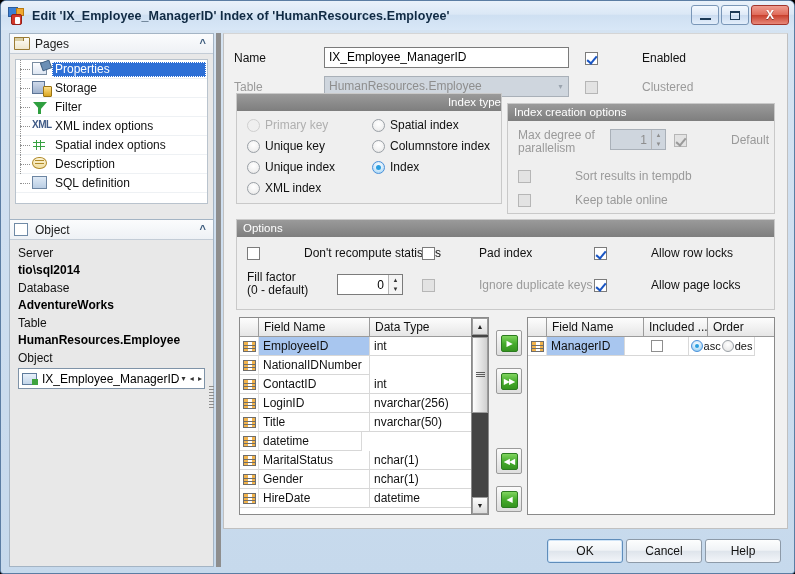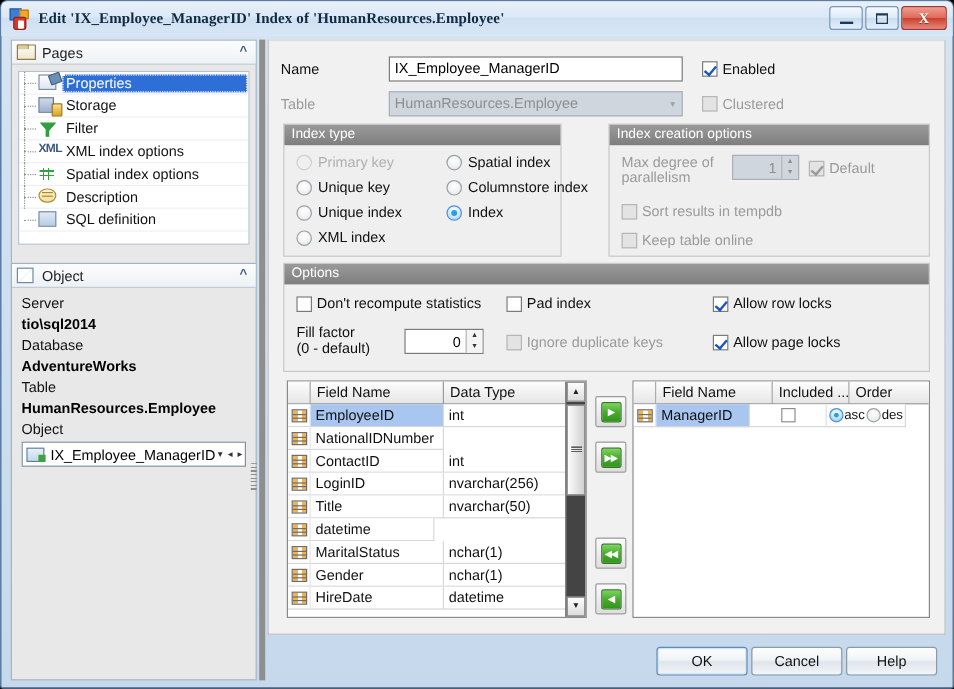--- a/index.html
+++ b/index.html
@@ -18,21 +18,20 @@
     background: linear-gradient(to bottom, #d6e4f2 0%, #cfdff0 40%, #c6d9ec 100%);
     border: 1px solid #5b7da3;
     border-radius: 6px 6px 3px 3px;
   }
   
   .titlebar {
     position: absolute; left:0; top:0; width:793px; height:29px;
     display:flex; align-items:center;
     border-radius: 5px 5px 0 0;
     background: linear-gradient(to bottom, #e9f1fa 0%, #dbe8f6 45%, #cfe0f2 50%, #d8e7f7 100%);
-    font-family: Liberation Serif, serif;
   }
   .app-icon {
     width:18px; height:18px; margin-left:7px; margin-right:6px;
     position: relative; flex: none;
   }
   .app-icon .sq1 { position:absolute; left:0; top:0; width:10px;height:10px; background:#3b7fd4; border:1px solid #2a5c9b;}
   .app-icon .sq2 { position:absolute; left:8px; top:1px; width:8px;height:8px; background:#f0a830; border:1px solid #b97c12;}
   .app-icon .sq3 { position:absolute; left:3px; top:7px; width:11px;height:11px; background:#d33a2c; border:1px solid #94201a; border-radius:2px;}
   .app-icon .sq3:after{content:"";position:absolute;left:3px;top:2px;width:5px;height:7px;background:#fff;border-radius:1px;}
   .title-text {
@@ -166,21 +165,21 @@
   .lbl.dim { color:#9a9a9a; }
   .tb {
     height:21px; background:#fff; border:1px solid #7b7b7b;
     font-size:12px; color:#000; padding:0 0 0 4px; line-height:19px;
   }
   .tb.disabled {
     background:#cfd6de; border:1px solid #a9b0b8; color:#8e8e8e;
     display:flex; align-items:center;
   }
   .tb.disabled .dd { margin-left:auto; width:15px;text-align:center;font-size:8px;color:#9aa3ad;}
-  .chk { display:flex; align-items:center; font-size:12px; color:#111; }
+  .chk { display:flex; align-items:flex-end; font-size:12px; color:#111;gap:40px; }
   .chk .box {
     width:13px;height:13px;border:1px solid #7b7b7b;background:#fff;
     margin-right:4px; flex:none; position:relative;
   }
   .chk.on .box:after {
     content:""; position:absolute; left:3px; top:1px; width:4px;height:8px;
     border:solid #1a56c4; border-width:0 2px 2px 0; transform:rotate(40deg);
   }
   .chk.disabled { color:#9a9a9a; }
   .chk.disabled .box { background:#e3e3e3; border:1px solid #b6b6b6; }
@@ -442,21 +441,21 @@
       <div class="tb disabled" style="width:245px;">
         <span>HumanResources.Employee</span>
         <span class="dd">▾</span>
       </div>
       <div class="chk disabled" style="margin-left:16px;">
         <span class="box"></span>
         <span>Clustered</span>
       </div>
     </div>
 
-    <div class="gb" style="left:12px; top:69px; width:232px; height:111px;">
+    <div class="gb" style="left:12px; top:59px; width:266px; height:111px;text-align:right;">
       <div class="gb-head">Index type</div>
       <div class="gb-body">
         <div style="position:absolute; left:10px; top:7px; width:120px;">
           <div class="rad disabled">
             <span class="dot"></span>
             <span>Primary key</span>
           </div>
           <div class="rad">
             <span class="dot"></span>
             <span>Unique key</span>

